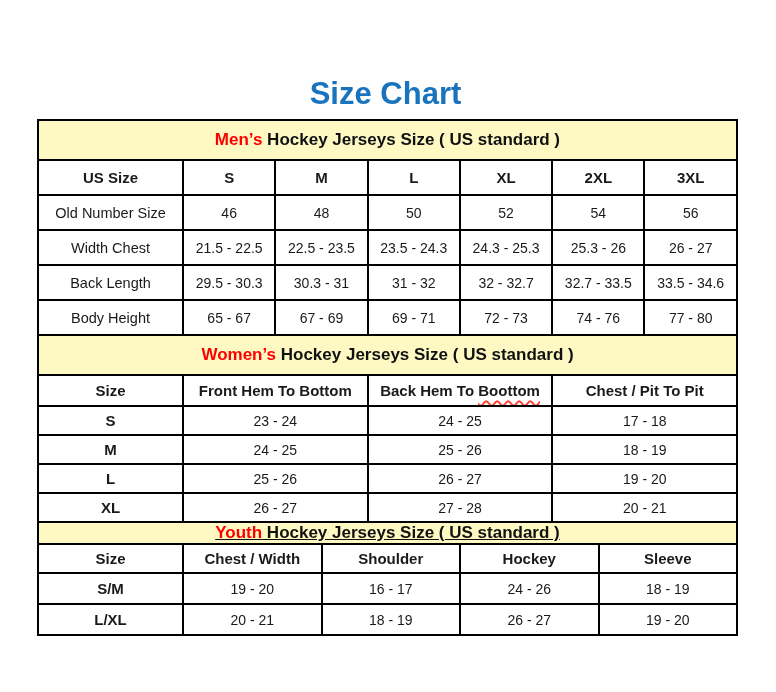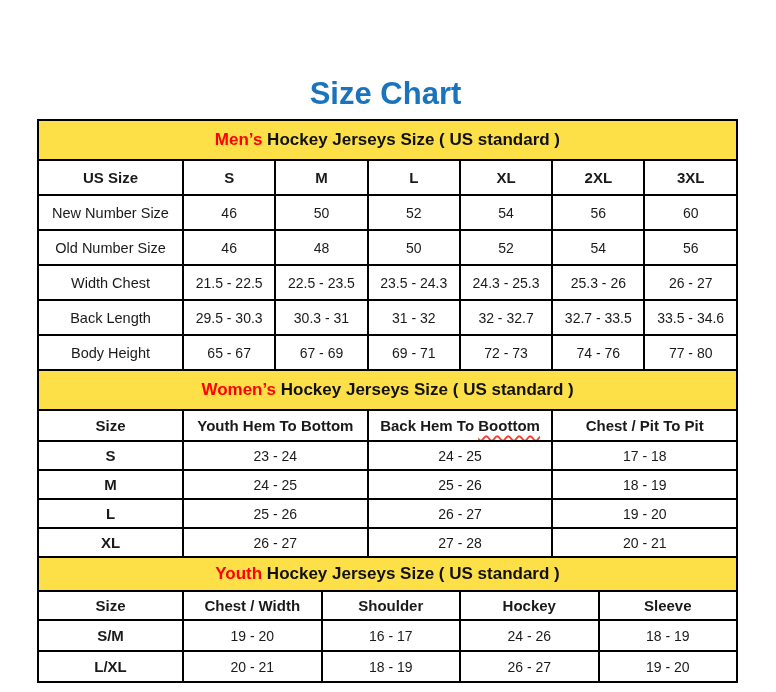--- a/index.html
+++ b/index.html
@@ -14,37 +14,37 @@
 
   .chart-wrap { position: absolute; left: 37px; top: 119px; width: 699px; }
 
   table {
     border-collapse: collapse; table-layout: fixed; width: 699px;
   }
   table + table { margin-top: -2px; padding-left: 46px; }
   td, th { border: 2px solid #000; text-align: center; vertical-align: middle; padding: 0 2px; overflow: hidden; }
 
   .banner-cell {
-    background: #fde047; height: 39px;
+    background: #fef9c3; height: 39px;
     font-size: 17px; font-weight: bold; color: #111; margin-top: 14px;
   }
   .banner-hl { color: #ff0000; }
 
   th { font-size: 15px; font-weight: bold; }
   td { font-size: 14px; font-weight: normal; }
   td.lbl { font-size: 14.5px; }
   td.szlbl { font-size: 15px; font-weight: bold; }
 
   .mens th, .mens td { height: 35px; }
   .womens th { height: 31px; }
   .womens td { height: 29px; }
   .youth th { height: 29px; }
   .youth td { height: 31px; }
   .mens .banner-cell, .womens .banner-cell { height: 40px; }
-  .youth .banner-cell { height: 34px; }
+  .youth .banner-cell { height: 22px; text-decoration: underline; }
 
   .squiggle {
     text-decoration: underline;
     text-decoration-style: wavy;
     text-decoration-color: #ff3b30;
     text-decoration-thickness: 1.5px;
     text-underline-offset: 4px;
     text-decoration-skip-ink: none;
   }
 </style>
@@ -70,29 +70,20 @@
       <td class="banner-cell" colspan="7"><span class="banner-hl">Men’s</span><span> Hockey Jerseys Size ( US standard )</span></td>
     </tr>
     <tr>
       <th>US Size</th>
       <th>S</th>
       <th>M</th>
       <th>L</th>
       <th>XL</th>
       <th>2XL</th>
       <th>3XL</th>
-    </tr>
-    <tr>
-      <td class="lbl">New Number Size</td>
-      <td>46</td>
-      <td>50</td>
-      <td>52</td>
-      <td>54</td>
-      <td>56</td>
-      <td>60</td>
     </tr>
     <tr>
       <td class="lbl">Old Number Size</td>
       <td>46</td>
       <td>48</td>
       <td>50</td>
       <td>52</td>
       <td>54</td>
       <td>56</td>
     </tr>
@@ -132,21 +123,21 @@
         <col style="width:184.7px">
         <col style="width:184.7px">
         <col style="width:184.7px">
     </colgroup>
     <tbody>
         <tr>
       <td class="banner-cell" colspan="4"><span class="banner-hl">Women’s</span><span> Hockey Jerseys Size ( US standard )</span></td>
     </tr>
     <tr>
       <th>Size</th>
-      <th>Youth Hem To Bottom</th>
+      <th>Front Hem To Bottom</th>
       <th><span>Back Hem To</span> <span class="squiggle">Boottom</span></th>
       <th>Chest / Pit To Pit</th>
     </tr>
     <tr>
       <td class="szlbl">S</td>
       <td>23 - 24</td>
       <td>24 - 25</td>
       <td>17 - 18</td>
     </tr>
     <tr>

